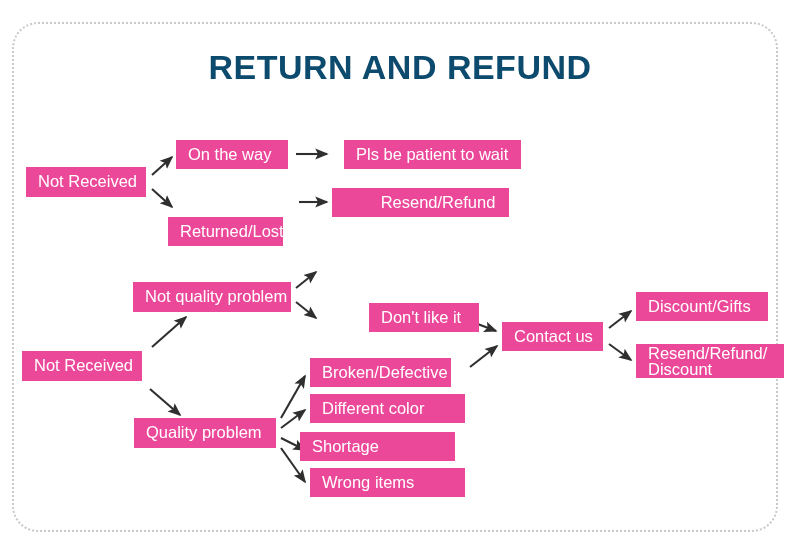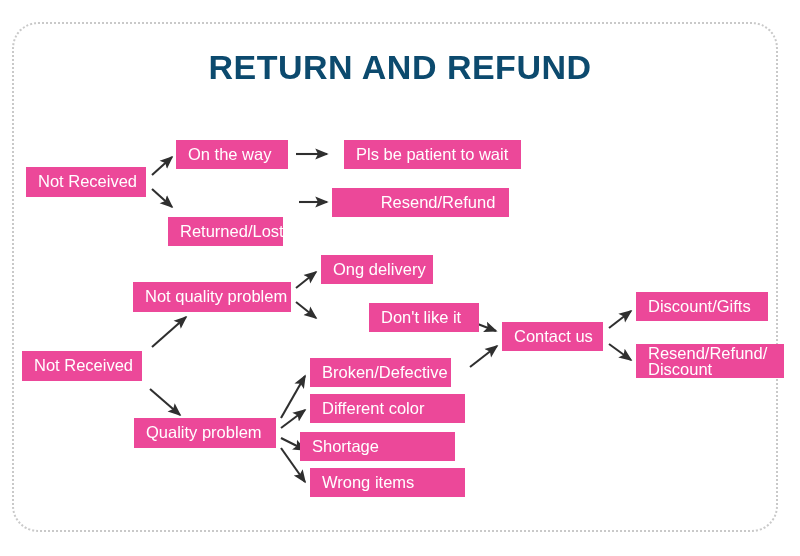--- a/index.html
+++ b/index.html
@@ -115,21 +115,20 @@
   <div class="node left" style="left:344px; top:140px; width:177px; height:29px;">Pls be patient to wait</div>
 
   <div class="node center" style="left:332px; top:188px; width:177px; height:29px;">Resend/Refund</div>
 
   <div class="node left" style="left:22px; top:351px; width:120px; height:30px;">Not Received</div>
 
   <div class="node left" style="left:133px; top:282px; width:158px; height:30px;">Not quality problem</div>
 
   <div class="node left" style="left:134px; top:418px; width:142px; height:30px;">Quality problem</div>
 
-  <div class="node left" style="left:321px; top:255px; width:112px; height:29px;">Ong delivery</div>
 
   <div class="node left" style="left:321px; top:303px; width:110px; height:29px;margin-left:48px;">Don't like it</div>
 
   <div class="node left" style="left:310px; top:358px; width:141px; height:29px;text-align:center;">Broken/Defective</div>
 
   <div class="node left" style="left:310px; top:394px; width:155px; height:29px;">Different color</div>
 
   <div class="node left" style="left:300px; top:432px; width:155px; height:29px;">Shortage</div>
 
   <div class="node left" style="left:310px; top:468px; width:155px; height:29px;">Wrong items</div>

